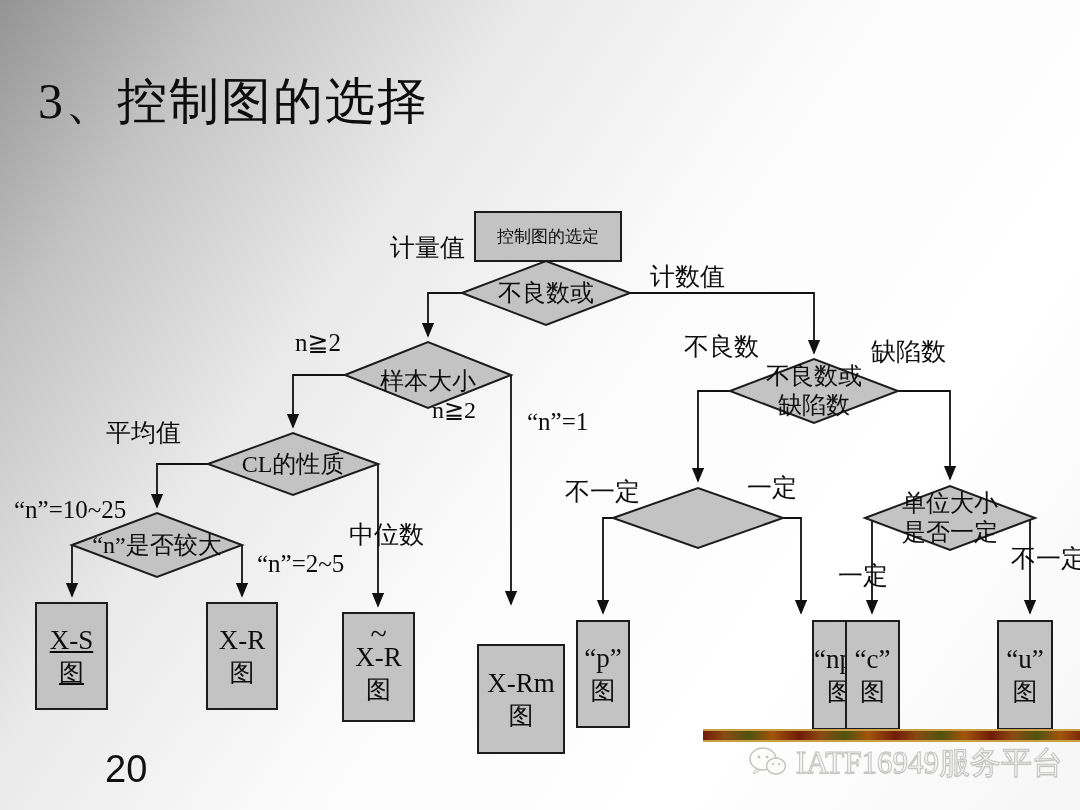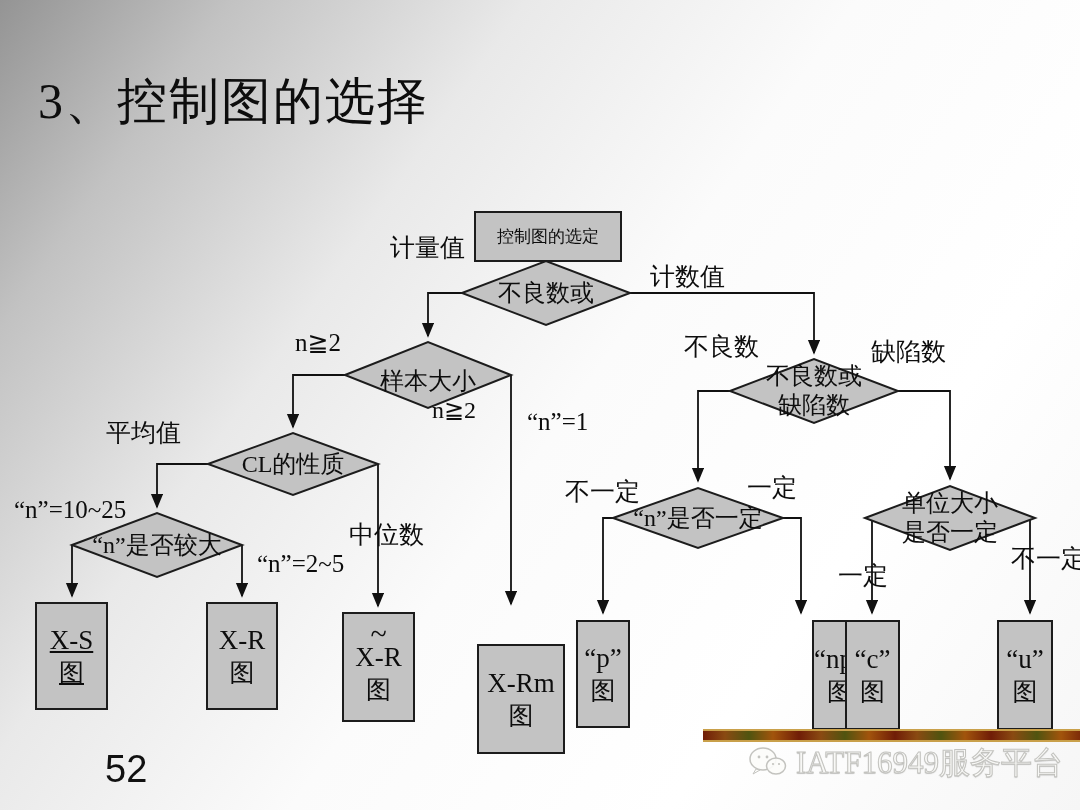--- a/index.html
+++ b/index.html
@@ -76,21 +76,20 @@
   <div class="dia-text" style="left:428px;top:396px;text-align:right;">
     <div>样本大小</div>
     <div>n≧2</div>
   </div>
   <div class="dia-text" style="left:293px;top:464px;">CL的性质</div>
   <div class="dia-text" style="left:157px;top:545px;">“n”是否较大</div>
   <div class="dia-text" style="left:814px;top:391px;">
     <div>不良数或</div>
     <div>缺陷数</div>
   </div>
-  <div class="dia-text" style="left:698px;top:518px;">“n”是否一定</div>
   <div class="dia-text" style="left:950px;top:518px;">
     <div>单位大小</div>
     <div>是否一定</div>
   </div>
 
   <div class="edge-label" style="left:390px;top:231px;">计量值</div>
   <div class="edge-label" style="left:650px;top:260px;">计数值</div>
   <div class="edge-label" style="left:295px;top:328px;">n≧2</div>
   <div class="edge-label" style="left:527px;top:408px;">“n”=1</div>
   <div class="edge-label" style="left:106px;top:416px;">平均值</div>
@@ -146,15 +145,15 @@
       <ellipse cx="28" cy="21" rx="9.5" ry="8" fill="rgba(252,252,250,0.9)" stroke="#c3c3bf" stroke-width="1.5"></ellipse>
       <path d="M8 24 L5 29 L12 25 Z" fill="rgba(252,252,250,0.9)" stroke="#c3c3bf" stroke-width="1"></path>
       <circle cx="11" cy="12" r="1.4" fill="#c3c3bf"></circle>
       <circle cx="19" cy="12" r="1.4" fill="#c3c3bf"></circle>
       <circle cx="25" cy="19" r="1.1" fill="#c3c3bf"></circle>
       <circle cx="31" cy="19" r="1.1" fill="#c3c3bf"></circle>
     </svg>
     <span class="wm-text">IATF16949服务平台</span>
   </div>
 
-  <div class="page-number">52</div>
+  <div class="page-number">20</div>
 
 </div>
 
 </body></html>

